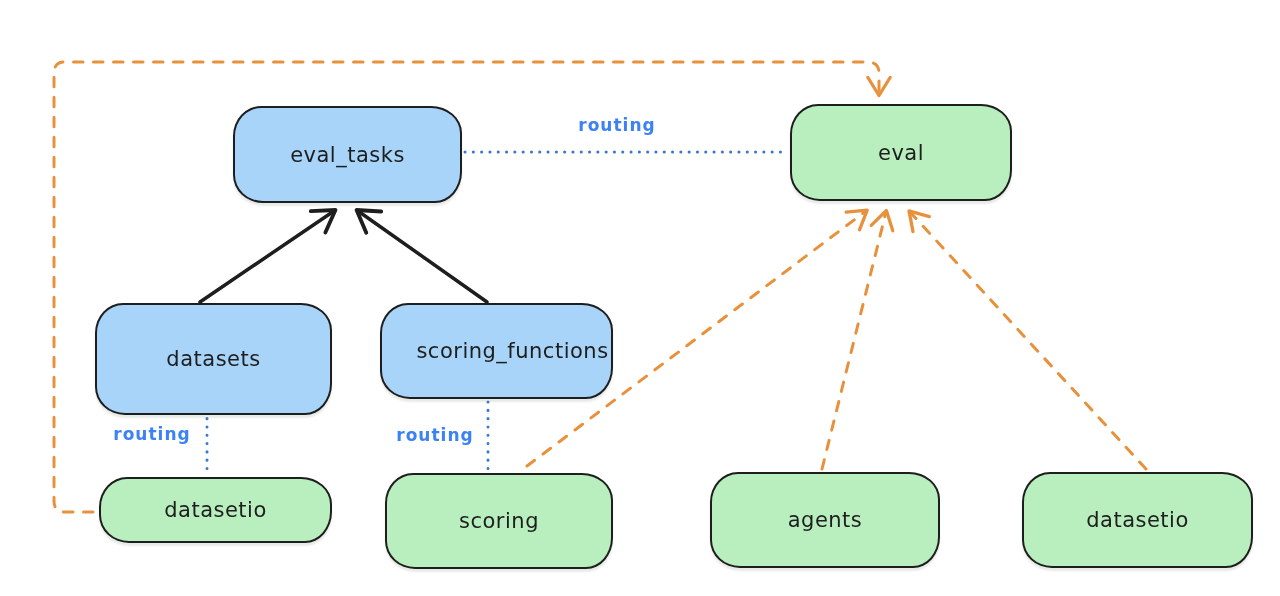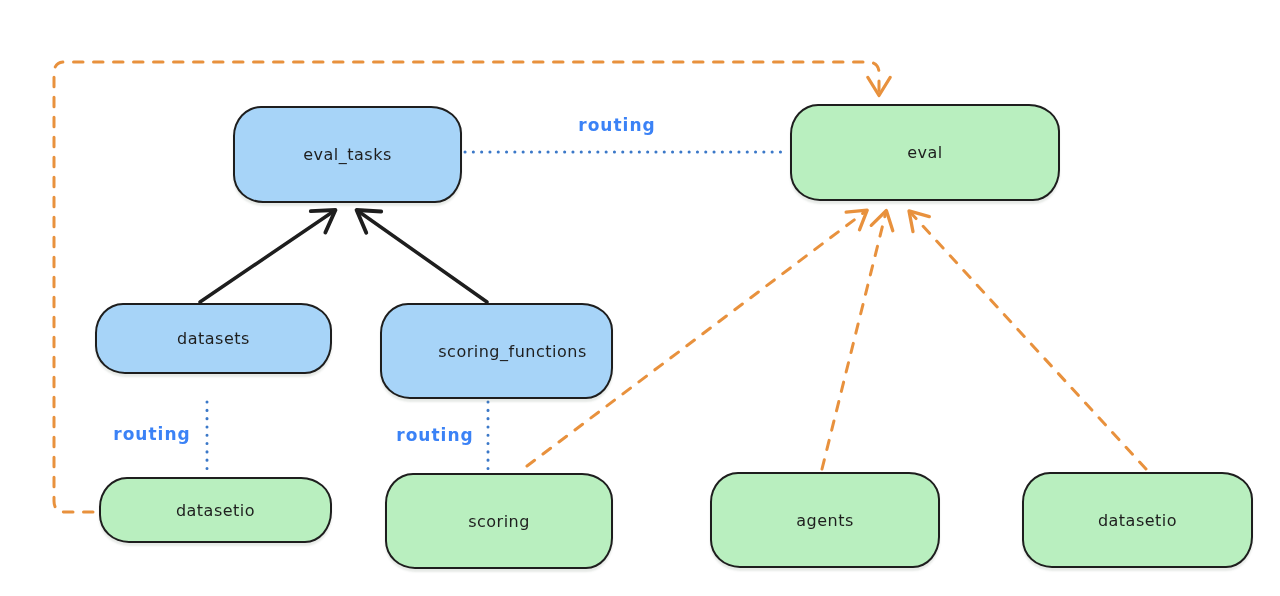--- a/index.html
+++ b/index.html
@@ -18,31 +18,31 @@
     pointer-events: none;
   }
   .node {
     position: absolute;
     box-sizing: border-box;
     border: 2.5px solid #1e1e1e;
     display: flex;
     align-items: center;
     justify-content: center;
     color: #1e1e1e;
-    font-size: 16px;
+    font-size: 21px;
     letter-spacing: 0.5px;
     border-radius: 28px 31px 27px 30px / 30px 27px 31px 28px;
     box-shadow: 0 3px 2px rgba(120,140,120,0.18);
   }
   .node.api { background: #a7d4f8; }
   .node.provider { background: #b9efbf; }
 
   .n-eval-tasks        { left: 233px; top: 106px; width: 229px; height: 97px; }
-  .n-eval              { left: 790px; top: 104px; width: 270px; height: 97px; }
-  .n-datasets          { left:  95px; top: 303px; width: 237px; height: 71px; }
+  .n-eval              { left: 790px; top: 104px; width: 222px; height: 97px; }
+  .n-datasets          { left:  95px; top: 303px; width: 237px; height: 112px; }
   .n-scoring-functions { left: 380px; top: 303px; width: 233px; height: 96px; padding-left: 32px; }
   .n-datasetio         { left:  99px; top: 477px; width: 233px; height: 66px; }
   .n-scoring           { left: 385px; top: 473px; width: 228px; height: 96px; }
   .n-agents            { left: 710px; top: 472px; width: 230px; height: 96px; }
   .n-inference         { left: 1022px; top: 472px; width: 231px; height: 96px; }
 
   .edge-label {
     position: absolute;
     color: #3b82f6;
     font-size: 17px;

